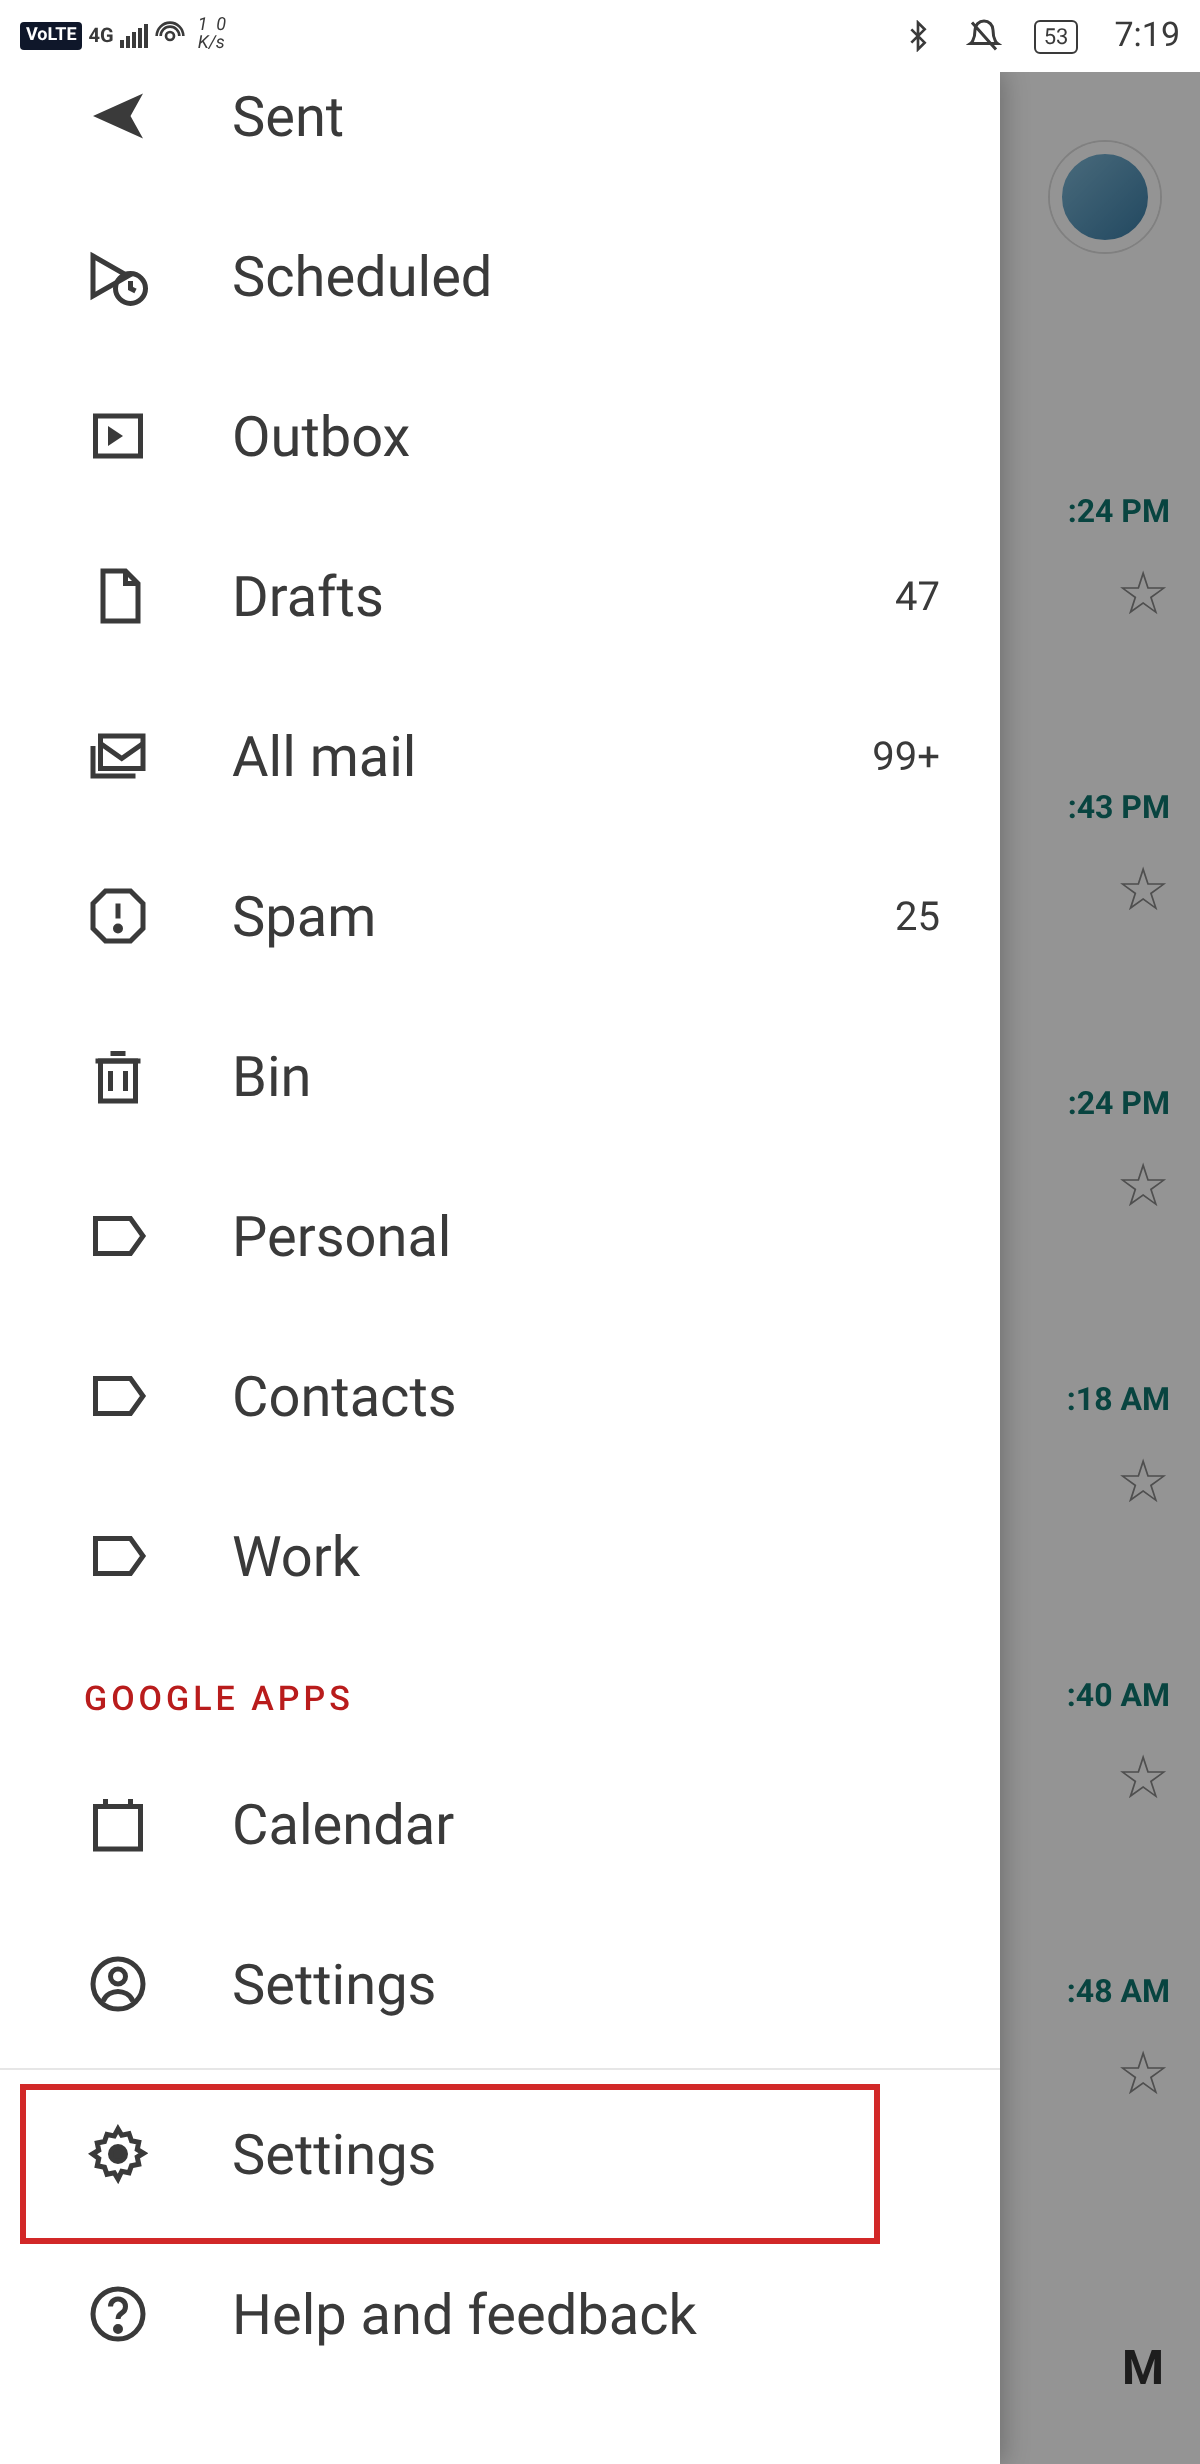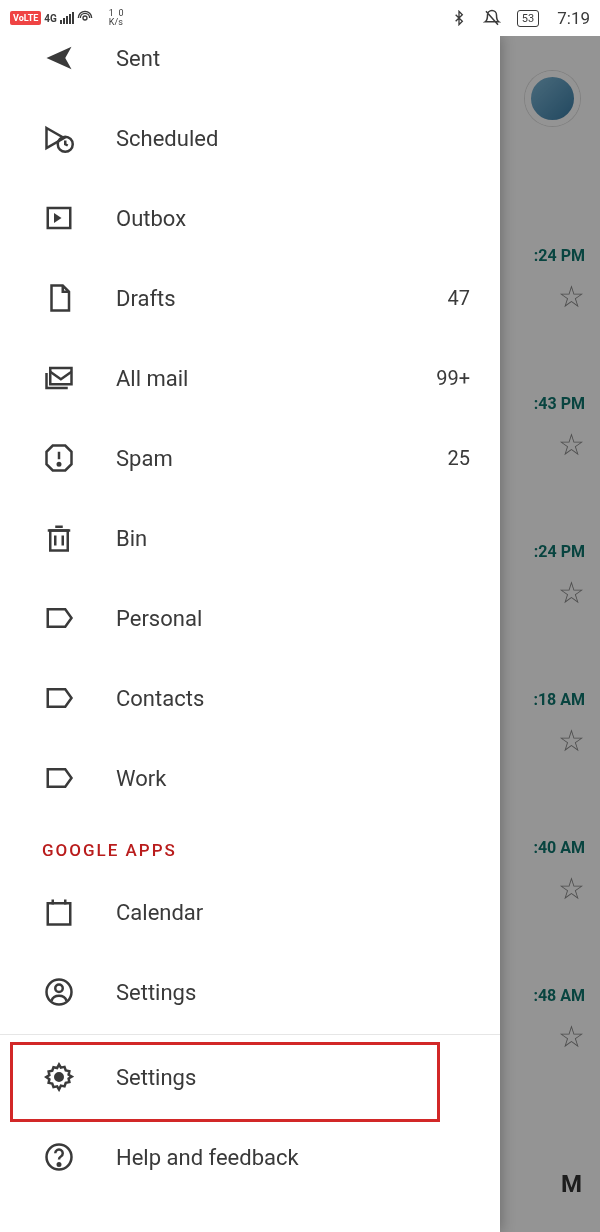--- a/index.html
+++ b/index.html
@@ -22,34 +22,34 @@
       align-items: center;
       padding: 0 10px;
       font-size: 14px;
       color: #3a3a3a;
       z-index: 10;
       background: #fff;
     }
     .status-left { display: flex; align-items: center; gap: 3px; }
     .status-right { display: flex; align-items: center; gap: 16px; }
     .volte {
-      background: #ef4444;
+      background: #0f172a;
       color: #fff;
       font-size: 9px;
       padding: 2px 3px;
       border-radius: 2px;
       font-weight: bold;
     }
     .sig4g { font-size: 10px; font-weight: bold; }
     .signal { display: inline-flex; align-items: flex-end; gap: 1px; height: 12px; }
     .signal i { width: 2px; background: #3a3a3a; display: block; }
     .signal i:nth-child(1){height:4px}.signal i:nth-child(2){height:6px}
     .signal i:nth-child(3){height:8px}.signal i:nth-child(4){height:10px}
     .signal i:nth-child(5){height:12px}
-    .net-speed { display:flex; flex-direction:column; font-size:9px; line-height:1; margin-left:13px; }
+    .net-speed { display:flex; flex-direction:column; font-size:9px; line-height:1; margin-left:3px;font-style:italic; }
     .battery-box {
       border: 1.5px solid #3a3a3a;
       border-radius: 3px;
       padding: 1px 4px;
       font-size: 11px;
       position: relative;
     }
     .time { font-size: 17px; margin-left:2px; }
 
     
@@ -114,21 +114,21 @@
       width: 34px;
       height: 34px;
       display: flex;
       align-items: center;
       justify-content: center;
       flex-shrink: 0;
     }
     .nav-icon svg { width: 30px; height: 30px; stroke: #3a3a3a; fill: none; stroke-width: 2; }
     .nav-label {
       margin-left: 40px;
-      font-size: 22px;
+      font-size: 28px;
       flex: 1;
       color: #3a3a3a;
     }
     .nav-count {
       font-size: 20px;
       color: #3a3a3a;
       padding-right: 10px;
     }
     .section-header {
       padding: 22px 42px 12px;

